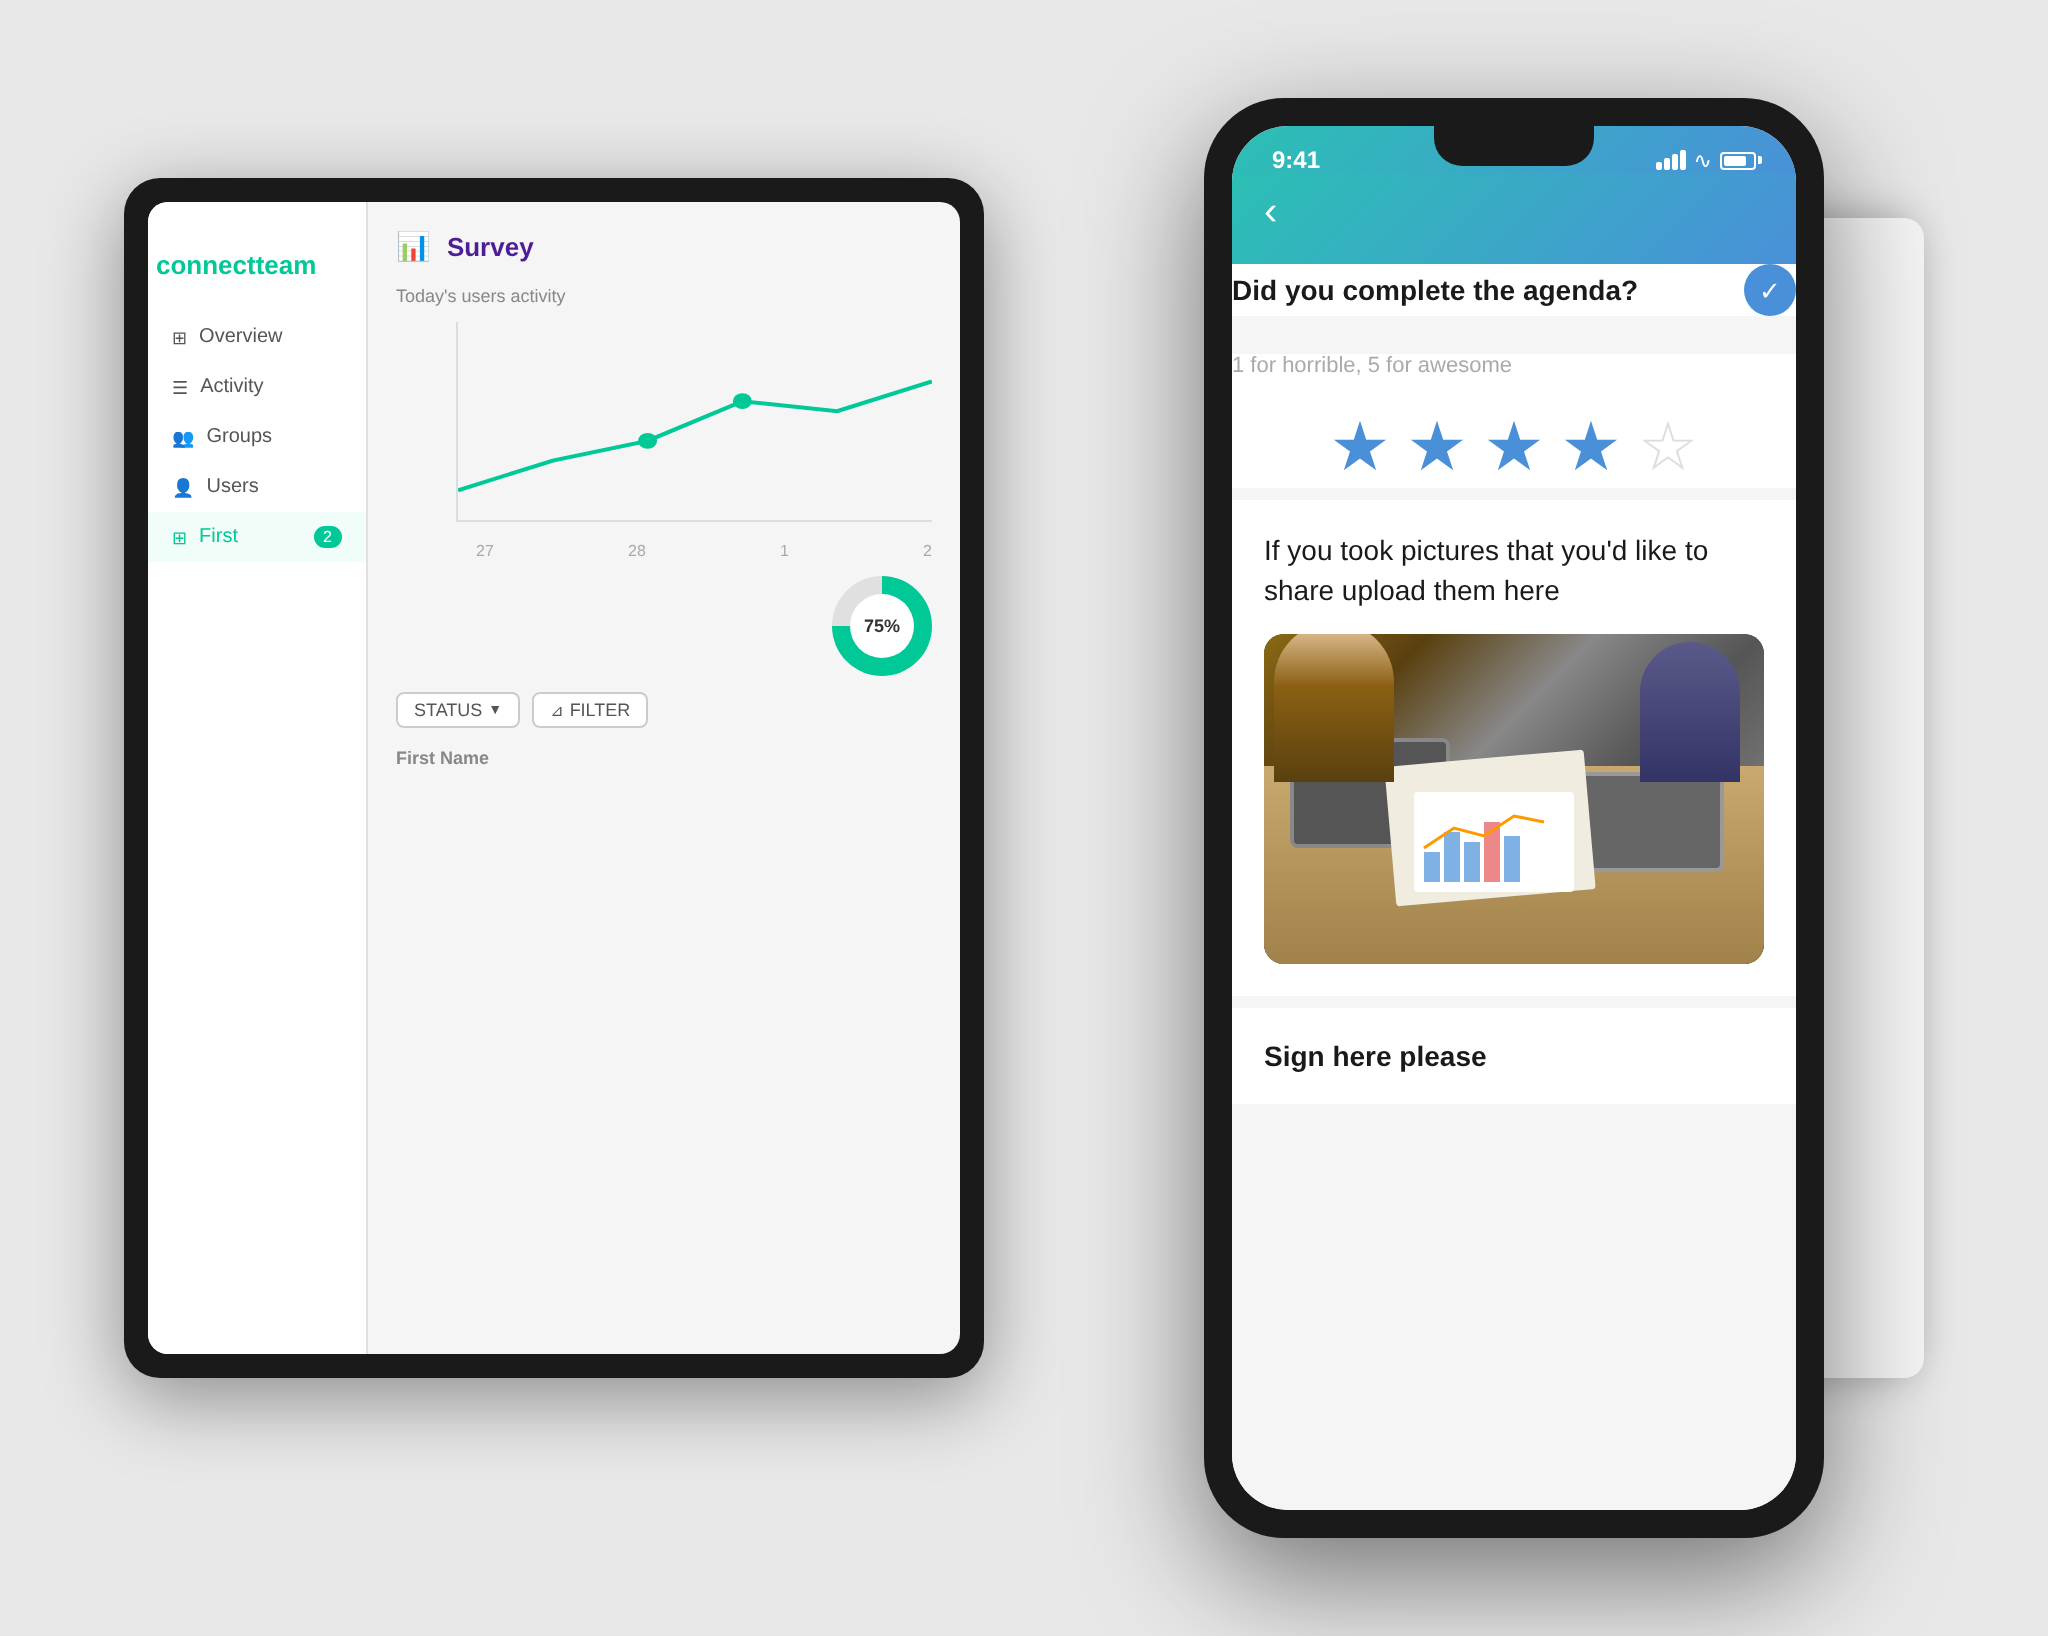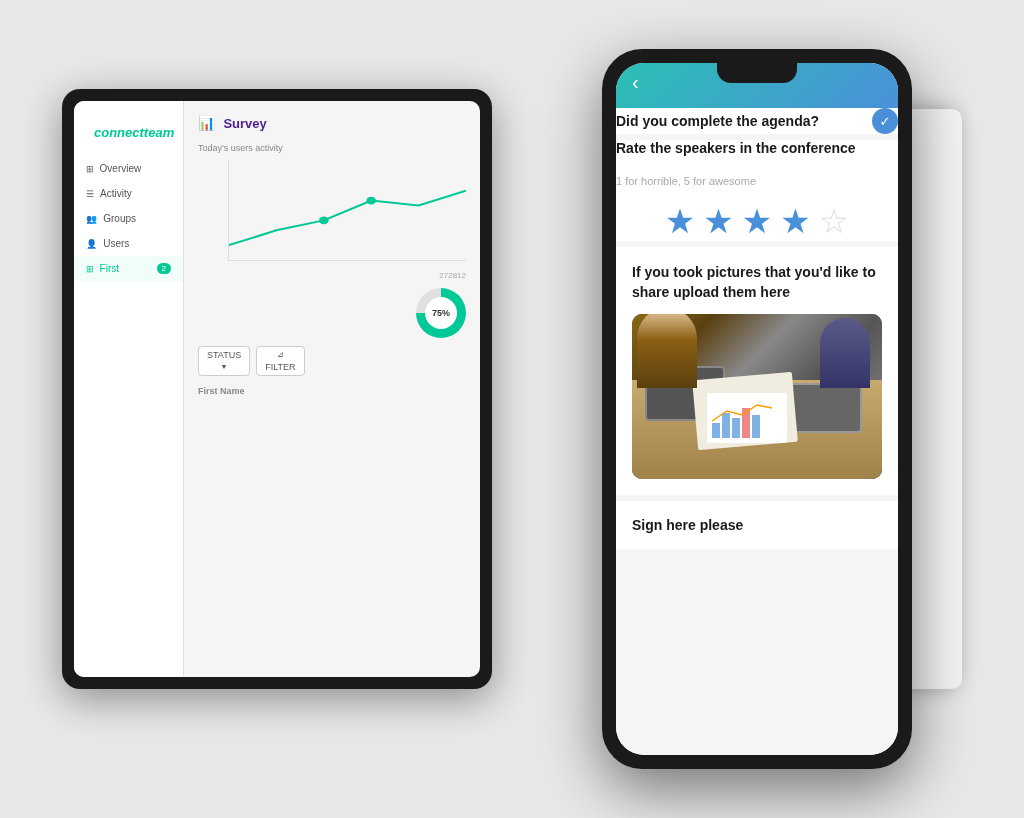--- a/index.html
+++ b/index.html
@@ -45,25 +45,24 @@
 
     
     .tablet-sidebar {
       width: 110px;
       background: #fff;
       border-right: 1px solid #e0e0e0;
       padding: 16px 0;
     }
 
     .tablet-logo {
-      padding: 8px 20px 16px;
+      padding: 8px 4px 16px;
       font-size: 13px;
       font-weight: 700;
       color: #222;
-      font-style: italic;
     }
 
     .tablet-logo span {
       color: #00c896;
     }
 
     .tablet-nav-item {
       display: flex;
       align-items: center;
       gap: 6px;
@@ -116,21 +115,21 @@
     .chart-area {
       height: 100px;
       border-left: 1px solid #ddd;
       border-bottom: 1px solid #ddd;
       position: relative;
       margin-bottom: 10px;
     }
 
     .x-labels {
       display: flex;
-      justify-content: flex-end;
+      justify-content: space-between;
       font-size: 8px;
       color: #aaa;
       margin-top: 5px;
       margin-left: 10px;
     }
 
     .donut-row {
       display: flex;
       align-items: center;
       justify-content: flex-end;
@@ -174,21 +173,20 @@
     .tablet-btn {
       padding: 3px 8px;
       border: 1px solid #ccc;
       border-radius: 4px;
       font-size: 9px;
       color: #555;
       background: #fff;
       display: flex;
       align-items: center;
       gap: 3px;
-      flex-direction: column;
     }
 
     .tablet-col-header {
       font-size: 9px;
       color: #888;
       margin-top: 10px;
       font-weight: bold;
     }
 
     
@@ -381,21 +379,21 @@
     }
 
     .upload-section {
       background: white;
       padding: 16px;
       margin-bottom: 6px;
     }
 
     .upload-text {
       font-size: 14px;
-      font-weight: 700;
+      font-weight: 400;
       color: #1a1a1a;
       line-height: 1.4;
     }
 
     .photo-preview {
       margin-top: 12px;
       border-radius: 10px;
       overflow: hidden;
       height: 165px;
       background: #333;
@@ -600,38 +598,53 @@
       </div>
     </div>
   </div>
 
   <div class="phone">
 
     <div class="phone-notch"></div>
 
     <div class="phone-screen">
 
+      <div class="phone-status-bar">
+        <span class="phone-time">9:41</span>
+        <div style="width:80px;"></div>
+        <div class="phone-status-icons">
+          <div class="signal-bars">
+            <div class="signal-bar" style="height:4px;"></div>
+            <div class="signal-bar" style="height:6px;"></div>
+            <div class="signal-bar" style="height:8px;"></div>
+            <div class="signal-bar" style="height:10px;"></div>
+          </div>
+          <span class="wifi-icon">∿</span>
+          <div class="battery-icon">
+            <div class="battery-fill"></div>
+          </div>
+        </div>
+      </div>
 
       <div class="phone-header">
         <span class="back-arrow">‹</span>
       </div>
 
       <div class="phone-content">
 
         <div class="form-section">
           <div class="checkbox-row">
             <span class="form-section-title">Did you complete the agenda?</span>
             <div class="check-circle">
               <span>✓</span>
             </div>
           </div>
         </div>
 
         <div class="form-section">
-          <div class="form-section-title">Rate the speakers in the conference</div>
           <div class="form-section-subtitle">1 for horrible, 5 for awesome</div>
           <div class="stars-row">
             <span class="star filled">★</span>
             <span class="star filled">★</span>
             <span class="star filled">★</span>
             <span class="star filled">★</span>
             <span class="star empty">☆</span>
           </div>
         </div>
 

